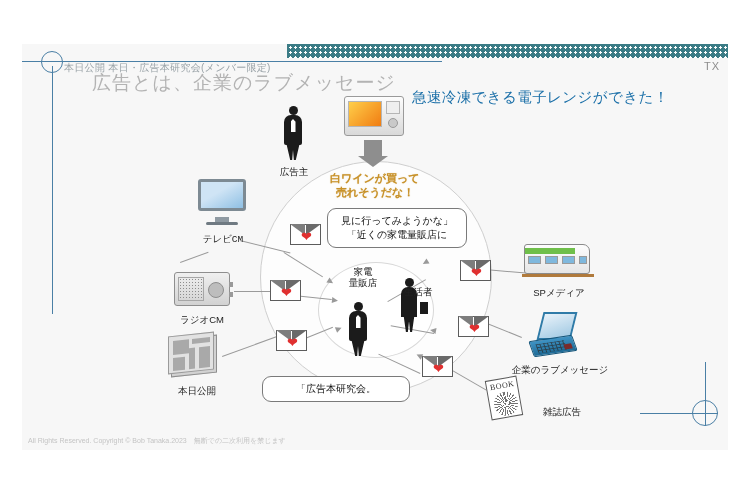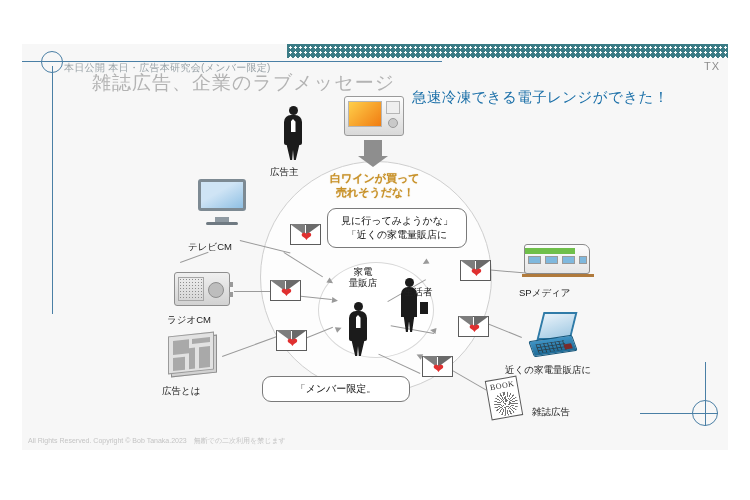--- a/index.html
+++ b/index.html
@@ -163,21 +163,21 @@
     clip-path: polygon(10% 0,90% 0,72% 100%,58% 100%,50% 40%,42% 100%,28% 100%);
   }
   .bag {
     position: absolute; right: -6px; top: 24px;
     width: 8px; height: 12px; background: #1b1b1b;
   }
 
   
   .lbl {
     position: absolute; font-size: 9.5px; color: #222;
-    white-space: nowrap; 
+    white-space: nowrap; text-align: center;
   }
   .lbl-ctr {
     position: absolute; font-size: 9.5px; color: #111;
     text-align: center; line-height: 11px; white-space: nowrap;
   }
 
   
   .bubble {
     position: absolute; background: #ffffff;
     border: 1px solid #7a7a7a; border-radius: 9px;
@@ -350,21 +350,21 @@
   <div class="dotband"></div>
   <div class="hrule"></div>
   <div class="vrule"></div>
   <div class="circ-mark"></div>
   <div class="tx-mark">TX</div>
   <div class="corner-br"></div>
   <div class="corner-br-h"></div>
   <div class="corner-br-v"></div>
 
   <div class="eyebrow">本日公開 本日・広告本研究会(メンバー限定)</div>
-  <div class="slide-title">雑誌広告、企業のラブメッセージ</div>
+  <div class="slide-title">広告とは、企業のラブメッセージ</div>
   <div class="headline">急速冷凍できる電子レンジができた！</div>
   <div class="footer">All Rights Reserved. Copyright © Bob Tanaka.2023　無断での二次利用を禁じます</div>
 
   <div class="ring"></div>
   <div class="ring-inner"></div>
 
   <div class="conn" style="left:218px; top:196px; width:52px; transform:rotate(14deg);"></div>
   <div class="conn" style="left:212px; top:247px; width:50px;"></div>
   <div class="conn" style="left:200px; top:312px; width:62px; transform:rotate(-20deg);"></div>
   <div class="conn" style="left:452px; top:224px; width:58px; transform:rotate(5deg);"></div>
@@ -403,21 +403,21 @@
 
   <div class="redtext" style="left:308px; top:127px;">白ワインが買って</div>
   <div class="redtext" style="left:314px; top:141px;">売れそうだな！</div>
 
   <div class="bubble" style="left:305px; top:164px; width:140px;">
     <div>見に行ってみようかな」</div>
     <div>「近くの家電量販店に</div>
   </div>
 
   <div class="bubble" style="left:240px; top:332px; width:148px;">
-    <div>「メンバー限定。</div>
+    <div>「広告本研究会。</div>
   </div>
 
   <div class="lbl-ctr" style="left:316px; top:222px; width:50px;">
     <div>家電</div>
     <div>量販店</div>
   </div>
   <div class="person" style="left:322px; top:258px; width:28px; height:56px;">
     <div class="head"></div>
     <div class="body"></div>
     <div class="shirt"></div>
@@ -461,21 +461,21 @@
     <div class="flapL"></div>
     <div class="flapR"></div>
     <div class="heart">❤</div>
   </div>
 
   <div class="icon-box" style="left:176px; top:135px; width:48px; height:48px;">
     <div class="tv-screen"></div>
     <div class="tv-stand"></div>
     <div class="tv-base"></div>
   </div>
-  <div class="lbl" style="left:166px; top:197px; width:70px;">テレビCM</div>
+  <div class="lbl" style="left:166px; top:189px; width:70px;font-family:Liberation Mono, monospace;">テレビCM</div>
 
   <div class="icon-box" style="left:152px; top:222px; width:56px; height:44px;">
     <div class="rd-ant"></div>
     <div class="rd-body"></div>
     <div class="rd-grill"></div>
     <div class="rd-dial"></div>
     <div class="rd-btn" style="top:16px;"></div>
     <div class="rd-btn" style="top:26px;"></div>
   </div>
   <div class="lbl" style="left:145px; top:270px; width:70px;">ラジオCM</div>
@@ -483,41 +483,41 @@
   <div class="icon-box" style="left:146px; top:290px; width:52px; height:48px;">
     <div class="np2"></div>
     <div class="np">
       <div class="np-col" style="left:4px; top:4px; width:16px; height:14px;"></div>
       <div class="np-col" style="left:23px; top:4px; width:18px; height:5px;"></div>
       <div class="np-col" style="left:4px; top:21px; width:12px; height:13px;"></div>
       <div class="np-col" style="left:20px; top:13px; width:6px; height:21px;"></div>
       <div class="np-col" style="left:30px; top:13px; width:11px; height:21px;"></div>
     </div>
   </div>
-  <div class="lbl" style="left:140px; top:341px; width:70px;">広告とは</div>
+  <div class="lbl" style="left:140px; top:341px; width:70px;">本日公開</div>
 
   <div class="icon-box" style="left:502px; top:200px; width:70px; height:36px;">
     <div class="tr-body"></div>
     <div class="tr-green"></div>
     <div class="tr-win" style="left:4px; width:13px;"></div>
     <div class="tr-win" style="left:21px; width:13px;"></div>
     <div class="tr-win" style="left:38px; width:13px;"></div>
     <div class="tr-win" style="left:55px; width:8px;"></div>
     <div class="tr-rail"></div>
   </div>
   <div class="lbl" style="left:497px; top:243px; width:80px;">SPメディア</div>
 
   <div class="icon-box" style="left:508px; top:268px; width:52px; height:46px;">
     <div class="lp-screen"></div>
     <div class="lp-base">
       <div class="lp-keys"></div>
       <div class="lp-pad"></div>
     </div>
   </div>
-  <div class="lbl" style="left:483px; top:320px; width:110px;">近くの家電量販店に</div>
+  <div class="lbl" style="left:483px; top:320px; width:110px;">企業のラブメッセージ</div>
 
   <div class="icon-box" style="left:466px; top:334px; width:38px; height:44px;">
     <div class="mg">
       <div class="mg-title">BOOK</div>
       <div class="mg-art"></div>
     </div>
   </div>
   <div class="lbl" style="left:510px; top:362px; width:60px;">雑誌広告</div>
 
 </div>

